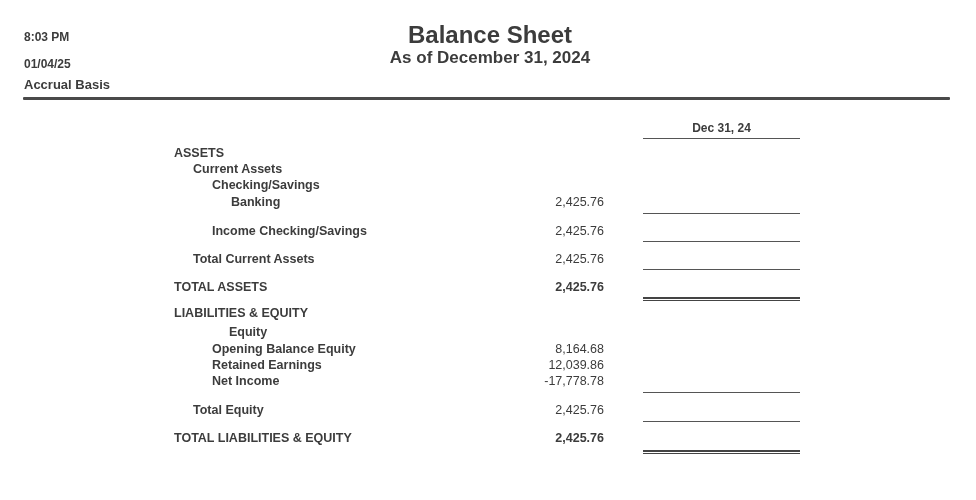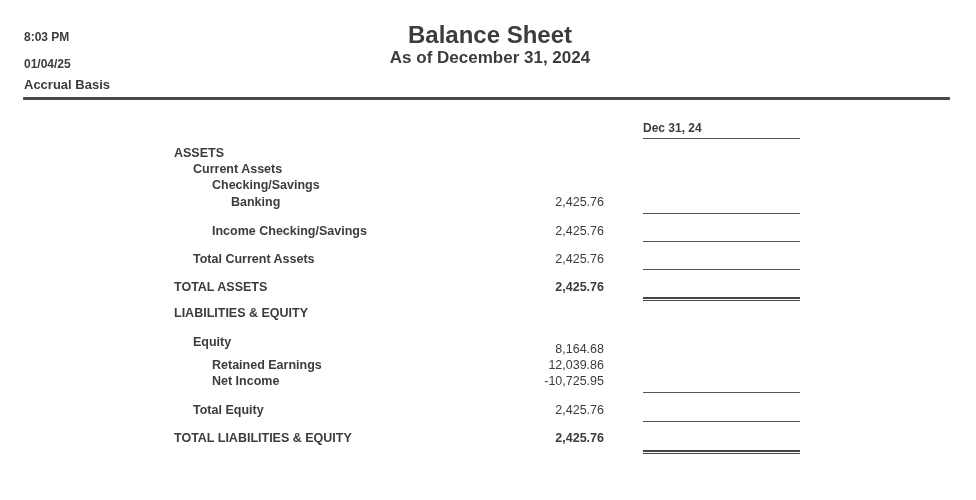--- a/index.html
+++ b/index.html
@@ -47,20 +47,21 @@
       height: 3px;
       background: #4a4a4a;
       border-radius: 1px;
     }
 
     .col-header {
       position: absolute;
       left: 643px;
       width: 157px;
       top: 121px;
+      text-align: center;
       font-size: 12px;
       font-weight: bold;
       color: #3c3c3c;
     }
     .col-header-rule {
       position: absolute;
       left: 643px;
       width: 157px;
       top: 138px;
       height: 1px;
@@ -161,33 +162,34 @@
 
 <div class="row" style="top:280px;">
   <span class="label lvl0">TOTAL ASSETS</span>
   <span class="amount bold">2,425.76</span>
 </div>
 <div class="rule double" style="top:297px;"></div>
 
 <div class="row" style="top:306px;">
   <span class="label lvl0">LIABILITIES &amp; EQUITY</span>
 </div>
-<div class="row" style="top:335px;">
+<div class="row" style="top:325px;margin-left:36px;">
   <span class="label lvl1">Equity</span>
 </div>
 <div class="row" style="top:342px;">
+  <span class="label lvl2">Opening Balance Equity</span>
   <span class="amount">8,164.68</span>
 </div>
 <div class="row" style="top:358px;">
   <span class="label lvl2">Retained Earnings</span>
   <span class="amount">12,039.86</span>
 </div>
 <div class="row" style="top:374px;">
   <span class="label lvl2">Net Income</span>
-  <span class="amount">-10,725.95</span>
+  <span class="amount">-17,778.78</span>
 </div>
 <div class="rule" style="top:392px;"></div>
 
 <div class="row" style="top:403px;">
   <span class="label lvl1">Total Equity</span>
   <span class="amount">2,425.76</span>
 </div>
 <div class="rule" style="top:421px;"></div>
 
 <div class="row" style="top:431px;">

